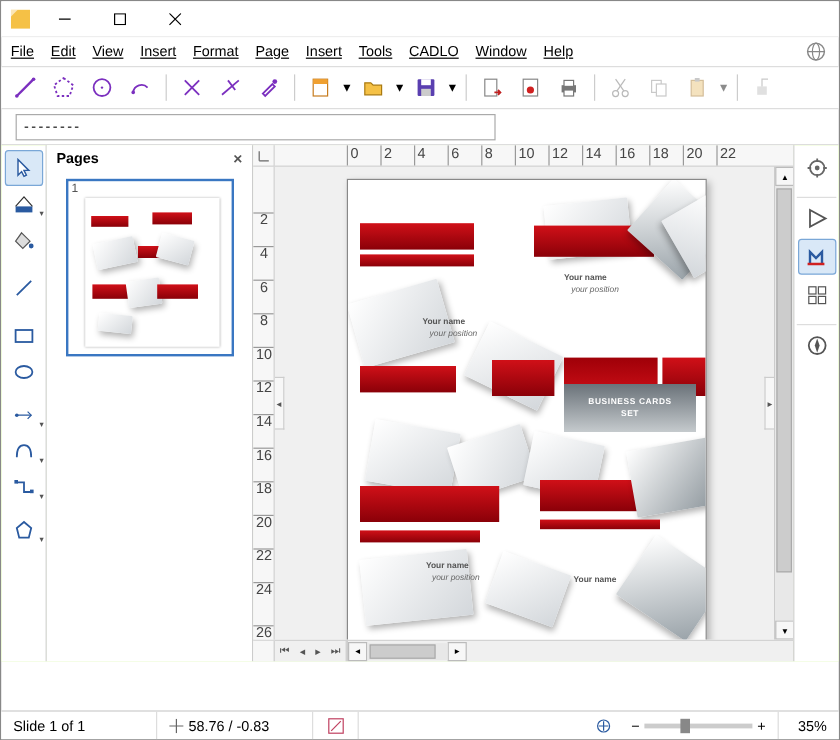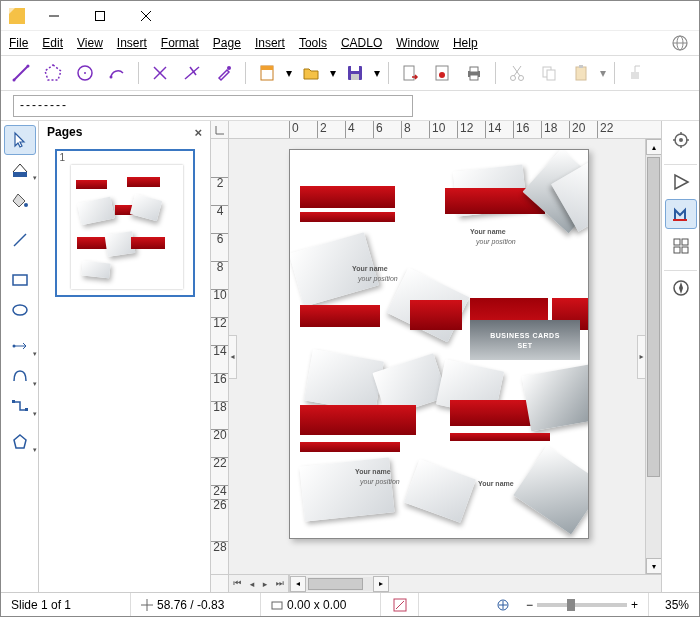--- a/index.html
+++ b/index.html
@@ -66,21 +66,21 @@
   .tabstrip { flex: 1; display: flex; align-items: flex-end; padding-left: 4px; gap: 1px; background: #f0f0f0;}
   .tab { padding: 2px 12px 1px; background: #fdfdfd; border: 1px solid #aaa; border-bottom: none; border-radius: 2px 2px 0 0; font-size: 11px; cursor: pointer; }
   .tab:not(.active){ background:#eaeaea; }
   .hscrollbar { width: 100px; display: flex; align-items: center; border-left: 1px solid #ccc; }
   .sbtn { width: 16px; height: 16px; background: #f7f7f7; border: 1px solid #bbb; display: flex; align-items: center; justify-content: center; font-size: 8px; cursor:pointer;}
   .strack { flex: 1; height: 14px; background: #e8e8e8; position: relative; }
   .sthumb { position: absolute; background: #ccc; border: 1px solid #aaa; }
 
   .rtoolbar { width: 38px; background: #fff; border-left: 1px solid #ccc; display: flex; flex-direction: column; align-items: center; padding: 4px 2px; gap: 2px; }
 
-  .statusbar { height: 24px; border-top: 1px solid #ccc; display: flex; align-items: flex-start; font-size: 11px; background: #fff; }
+  .statusbar { height: 24px; border-top: 1px solid #ccc; display: flex; align-items: flex-start; font-size: 11px; background: #fff; margin-top: 41px; }
   .cell { padding: 0 10px; border-right: 1px solid #ddd; height: 100%; display: flex; align-items: center; gap: 4px; }
   .zoom-slider { width: 90px; height: 4px; background: #ccc; position: relative; }
   .zoom-slider .zthumb { width: 8px; height: 12px; background: #888; position: absolute; top: -4px; left: 30px; }
 
   .vscroll { width: 16px; background: #f0f0f0; border-left: 1px solid #ccc; display: flex; flex-direction: column; }
 </style>
 </head>
 <body>
 
 <div class="titlebar">
@@ -369,21 +369,21 @@
         <div class="tick" style="top:94px">6</div>
         <div class="tick" style="top:122px">8</div>
         <div class="tick" style="top:150px">10</div>
         <div class="tick" style="top:178px">12</div>
         <div class="tick" style="top:206px">14</div>
         <div class="tick" style="top:234px">16</div>
         <div class="tick" style="top:262px">18</div>
         <div class="tick" style="top:290px">20</div>
         <div class="tick" style="top:318px">22</div>
         <div class="tick" style="top:346px">24</div>
-        <div class="tick" style="top:360px">26</div>
+        <div class="tick" style="top:382px">26</div>
         <div class="tick" style="top:402px">28</div>
       </div>
       <div class="canvas">
         <div class="collapse-handle">◂</div>
         <div class="r-collapse">▸</div>
         <div class="page">
 
           <div class="redbar" style="left:10px;top:36px;width:95px;height:22px"></div>
           <div class="redbar" style="left:10px;top:62px;width:95px;height:10px"></div>
           <div class="card" style="left:165px;top:18px;width:70px;height:45px;transform:rotate(-6deg)"></div>
@@ -494,26 +494,20 @@
 
 <div class="statusbar">
   <div class="cell" style="width:130px">Slide 1 of 1</div>
   <div class="cell" style="width:130px">
     <svg width="12" height="12" viewBox="0 0 12 12">
         <line x1="6" y1="0" x2="6" y2="12" stroke="#666"></line>
         <line x1="0" y1="6" x2="12" y2="6" stroke="#666"></line>
       </svg>
     <span>58.76 / -0.83</span>
   </div>
-  <div class="cell" style="width:120px">
-    <svg width="12" height="12" viewBox="0 0 12 12">
-        <rect x="1" y="3" width="10" height="7" fill="none" stroke="#666"></rect>
-      </svg>
-    <span>0.00 x 0.00</span>
-  </div>
   <div class="cell" style="width:38px;justify-content:center">
       <svg width="14" height="14" viewBox="0 0 14 14">
         <rect x="1" y="1" width="12" height="12" fill="none" stroke="#c04060"></rect>
         <line x1="3" y1="11" x2="11" y2="3" stroke="#c04060"></line>
       </svg>
     </div>
   <div class="cell" style="flex:1;justify-content:flex-end">
     <svg width="14" height="14" viewBox="0 0 14 14">
         <circle cx="7" cy="7" r="5" fill="none" stroke="#2a5aa0"></circle>
         <line x1="7" y1="3" x2="7" y2="11" stroke="#2a5aa0"></line>

